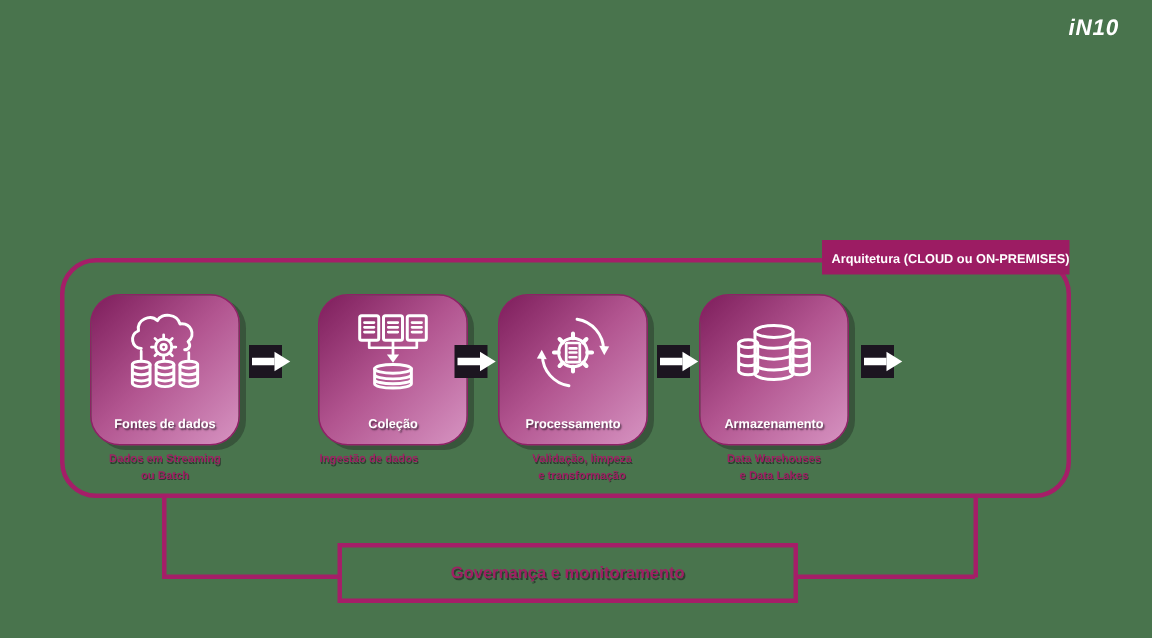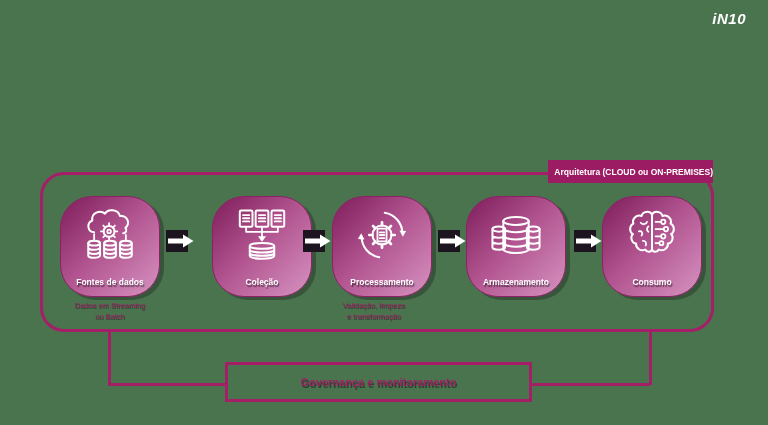--- a/index.html
+++ b/index.html
@@ -25,21 +25,21 @@
     position:absolute;left:40px;top:172px;width:674px;height:160px;
     border:3px solid var(--accent);border-radius:24px;box-sizing:border-box;
   }
   .arch-badge{
     position:absolute;left:548px;top:160px;width:165px;height:23px;
     background:var(--badge-bg);color:#ffffff;z-index:3;
     display:flex;align-items:center;justify-content:flex-end;
     font-size:8.5px;font-weight:bold;text-align:center;
   }
   .stage{
-    position:absolute;top:196px;width:100px;height:101px;border-radius:32px;
+    position:absolute;top:196px;width:100px;height:101px;border-radius:20px;
     background:linear-gradient(135deg,var(--grad-a) 0%,var(--grad-b) 48%,var(--grad-c) 100%);
     border:1px solid #8E2166;box-sizing:border-box;
     box-shadow:4px 3px 0 rgba(18,12,20,.30);z-index:2;
   }
   .stage-icon{
     position:absolute;top:9px;left:50%;transform:translateX(-50%);
     width:58px;height:58px;stroke:#ffffff;fill:none;
     stroke-width:2.2;stroke-linecap:round;stroke-linejoin:round;
   }
   .stage-icon .fill{fill:#ffffff;stroke:none;}
@@ -49,21 +49,21 @@
     position:absolute;bottom:9px;left:0;width:100%;text-align:center;
     color:#ffffff;font-size:8.5px;font-weight:bold;
     text-shadow:1px 1.5px 1px rgba(10,5,12,.55);
   }
   .flow-arrow{
     position:absolute;top:230px;width:22px;height:22px;background:var(--arrow-bg);z-index:2;
   }
   .flow-arrow svg{position:absolute;left:2px;top:4px;width:26px;height:14px;overflow:visible;}
   .stage-sub{
     position:absolute;top:301px;width:140px;text-align:center;
-    color:var(--sub-text);font-size:7.5px;font-weight:normal;line-height:1.45;
+    color:var(--sub-text);font-size:7.5px;font-weight:bold;line-height:1.45;
     white-space:pre-line;text-shadow:.5px 1px 0 rgba(15,8,18,.5);
   }
   .conn{position:absolute;background:var(--accent);}
   .gov-box{
     position:absolute;left:225px;top:362px;width:307px;height:40px;
     border:3px solid var(--accent);box-sizing:border-box;
     display:flex;align-items:center;justify-content:center;z-index:2;
   }
   .gov-label{
     color:var(--sub-text);font-size:11px;font-weight:bold;
@@ -135,34 +135,20 @@
       <rect x="27" y="25" width="10" height="14" rx="1" class="thin"></rect>
       <path class="thin" d="M29.5 29H34.5 M29.5 32H34.5 M29.5 35.5H34.5"></path>
       <path d="M35 7.5 A23 23 0 0 1 54.5 30"></path>
       <polygon class="fill" points="55,34 51.3,27 58.6,27.6"></polygon>
       <path d="M29 56.5 A23 23 0 0 1 9.5 34"></path>
       <polygon class="fill" points="9,30 12.7,37 5.4,36.4"></polygon>
     </svg>
     <div class="stage-title">Processamento</div>
   </div>
 
-  <div class="stage" style="left:602px">
-    <svg class="stage-icon" viewBox="0 0 64 64">
-      <path d="M32 9.5V47.5"></path>
-      <path d="M32 9.5 C29.5 5 21.5 5.5 20.5 11 C14.5 9 9.5 14.5 11.5 19.5 C6.5 22 7 29 11 31 C7.5 34 9.5 41 14.5 41.5 C14 47 20 50.5 24.5 48 C26.5 52 31.5 51 32 47.5"></path>
-      <path d="M32 9.5 C34.5 5 42.5 5.5 43.5 11 C49.5 9 54.5 14.5 52.5 19.5 C57.5 22 57 29 53 31 C56.5 34 54.5 41 49.5 41.5 C50 47 44 50.5 39.5 48 C37.5 52 32.5 51 32 47.5"></path>
-      <path class="thin" d="M36 17.5H42 M36 25.5H45 M36 33.5H42 M36 41H40"></path>
-      <circle class="thin" cx="44.4" cy="17.5" r="2.4"></circle>
-      <circle class="thin" cx="47.4" cy="25.5" r="2.4"></circle>
-      <circle class="thin" cx="44.4" cy="33.5" r="2.4"></circle>
-      <circle class="thin" cx="42.4" cy="41" r="2.2"></circle>
-      <path class="thin" d="M19.5 18.5 C21.5 21 25.5 20.5 26.5 17.5 M17.5 28 C20.5 27 22.5 30 20.5 32.5 M22 38.5 C24.5 38 26.5 41 25 43.5 M28 22.5 C26 24.5 26 27 28 28.5"></path>
-    </svg>
-    <div class="stage-title">Consumo</div>
-  </div>
 
   <div class="flow-arrow" style="left:166px">
     <svg viewBox="0 0 26 14">
         <rect x="0" y="4.5" width="15" height="5" fill="#fff"></rect>
         <polygon points="15,0.5 25.5,7 15,13.5" fill="#fff"></polygon>
       </svg>
   </div>
   <div class="flow-arrow" style="left:303px">
     <svg viewBox="0 0 26 14">
         <rect x="0" y="4.5" width="15" height="5" fill="#fff"></rect>
@@ -177,22 +163,25 @@
   </div>
   <div class="flow-arrow" style="left:574px">
     <svg viewBox="0 0 26 14">
         <rect x="0" y="4.5" width="15" height="5" fill="#fff"></rect>
         <polygon points="15,0.5 25.5,7 15,13.5" fill="#fff"></polygon>
       </svg>
   </div>
 
   <div class="stage-sub" style="left:40px">Dados em Streaming
 ou Batch</div>
-  <div class="stage-sub" style="left:304px">Validação, limpeza
+  <div class="stage-sub" style="left:176px">Ingestão de dados</div>
+  <div class="stage-sub" style="left:318px">Validação, limpeza
 e transformação</div>
+  <div class="stage-sub" style="left:446px">Data Warehouses
+e Data Lakes</div>
 
   <div class="conn" style="left:108px;top:330px;width:3px;height:55px"></div>
   <div class="conn" style="left:108px;top:383px;width:119px;height:3px"></div>
   <div class="conn" style="left:649px;top:330px;width:3px;height:55px"></div>
   <div class="conn" style="left:530px;top:383px;width:120px;height:3px"></div>
 
   <div class="gov-box">
     <span class="gov-label">Governança e monitoramento</span>
   </div>
 

